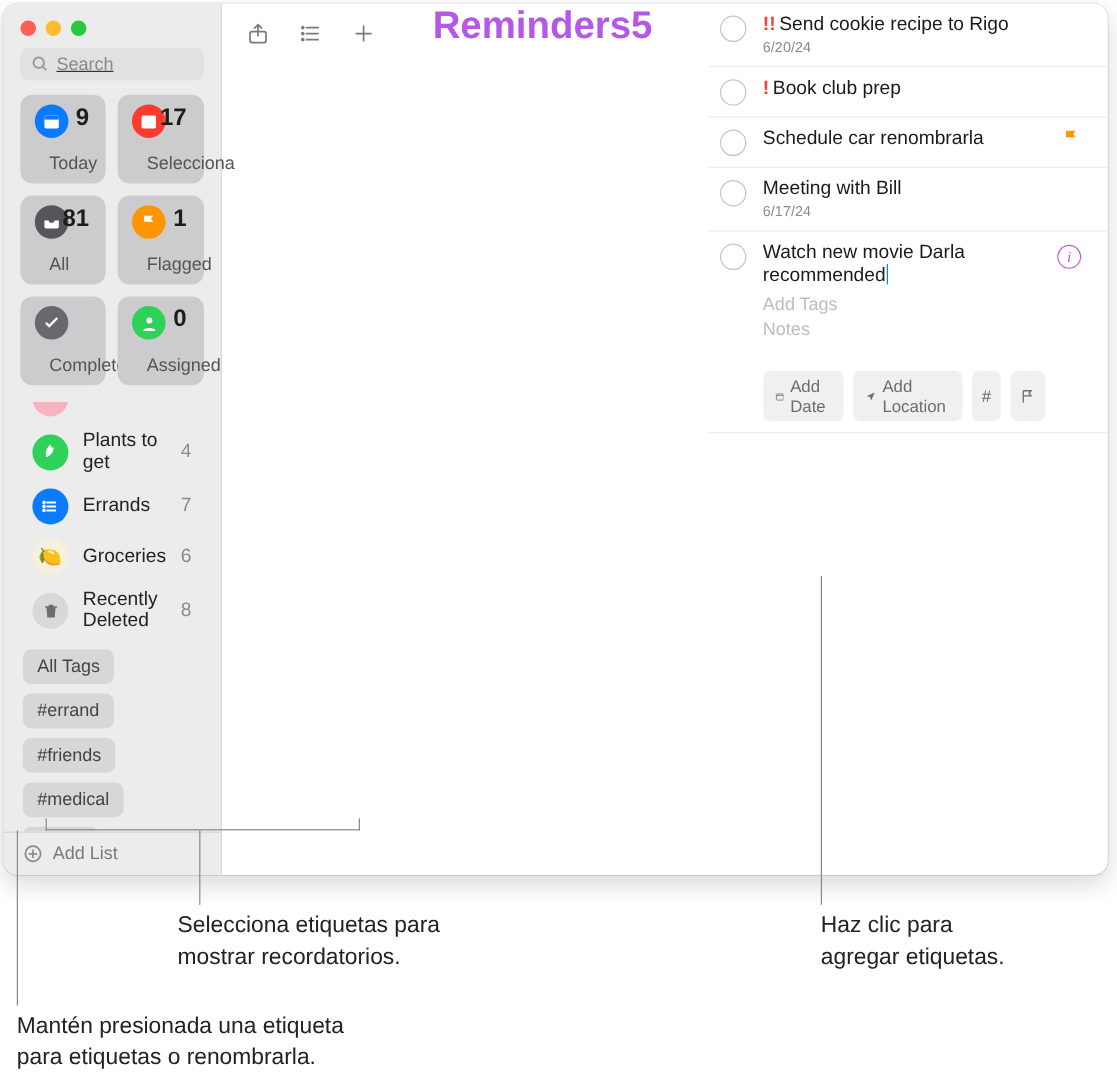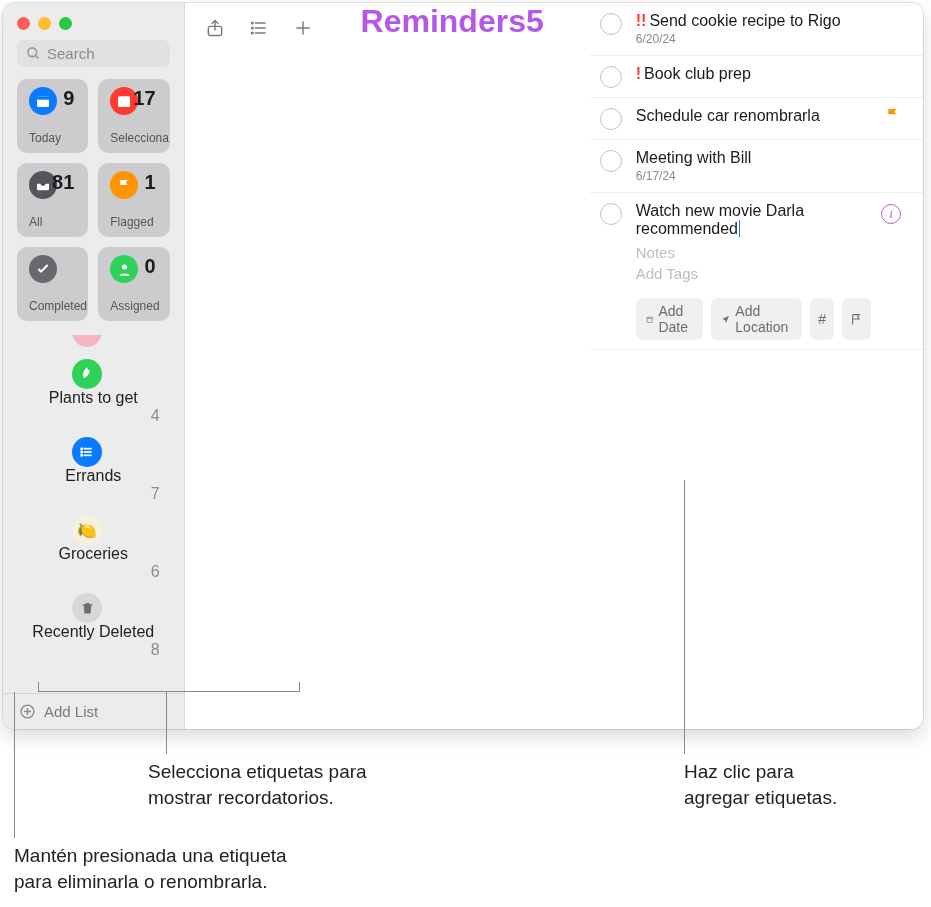--- a/index.html
+++ b/index.html
@@ -33,21 +33,21 @@
   }
   .traffic {
     display: flex;
     gap: 8px;
     padding: 14px 14px 10px 14px;
   }
   .traffic span { width: 13px; height: 13px; border-radius: 50%; display:inline-block; }
   .t-red { background:#ff5f57;}
   .t-yellow{ background:#febc2e;}
   .t-green{ background:#28c840;}
-  .search-wrap { padding: 0 14px 12px 14px; }
+  .search-wrap { padding: 0 14px 12px 14px; text-decoration: underline; }
   .search {
     background:#e1e1e1;
     border-radius:7px;
     display:flex;
     align-items:center;
     padding:5px 9px;
     color:#8a8a8a;
     font-size:15px;
   }
   .search svg { margin-right:6px; flex-shrink:0;}
@@ -67,22 +67,22 @@
   .smartcard .iconwrap {
     width:28px; height:28px; border-radius:50%;
     display:flex; align-items:center; justify-content:center;
     color:#fff;
   }
   .smartcard .count {
     position:absolute; right:14px; top:8px;
     font-size:20px; font-weight:700; color:#1c1c1c;
   }
   .smartcard .label {
-    position:absolute; left:12px; bottom:8px;
-    font-size:12px; color:#555; font-weight:500;
+    position:absolute; left:24px; bottom:8px;
+    font-size:15px; color:#555; font-weight:500;
   }
   .ic-today{background:#0a7aff;}
   .ic-sched{background:#ff3b30;}
   .ic-all{background:#56555b;}
   .ic-flag{background:#ff9500;}
   .ic-done{background:#68686d;}
   .ic-assign{background:#30d158;}
   .listscroll {
     flex:1;
     overflow:hidden;
@@ -90,21 +90,20 @@
     position:relative;
   }
   .mylist {
     padding: 0 14px;
   }
   .mylist-row {
     display:flex; align-items:center;
     padding:6px 10px;
     font-size:16px;
     color:#222;
-    flex-direction:column;
   }
   .mylist-row .li-icon {
     width:30px;height:30px;border-radius:50%;
     display:flex;align-items:center;justify-content:center;
     margin-right:12px;
     color:#fff;
     flex-shrink:0;
   }
   .mylist-row .li-count { margin-left:auto; color:#8b8b8b; font-size:16px;}
   .sidesection {
@@ -178,21 +177,21 @@
   .rmeta { font-size:12px; color:#8a8a8a; margin-top:2px; display:flex; align-items:center; gap:6px;}
   .rflag { color:#ff9500; margin-left:auto; }
   .prio { color:#ff3b30; font-weight:600; margin-right:3px; }
   .priohigh { color:#ff3b30; font-weight:600; margin-right:3px;}
   .active .rtitle::after {
     content:""; display:inline-block; width:1px; height:17px;
     background:#0a7aff; margin-left:1px; vertical-align:-3px;
   }
   .subfields { margin-top:4px;}
   .subfields .ph { color:#bdbdbd; font-size:15px; padding:2px 0;}
-  .chips { display:flex; gap:8px; margin-top:14px;}
+  .chips { display:flex; gap:8px; margin-top:24px;}
   .chip {
     background:#f0f0f2; color:#6c6c6c;
     border-radius:6px; padding:5px 10px;
     font-size:14px; display:flex; align-items:center; gap:5px;
   }
   .chip.icononly{padding:5px 8px;}
   .info-ic {
     width:20px;height:20px;border:1.6px solid #c45bd2;border-radius:50%;
     display:flex;align-items:center;justify-content:center;
     color:#c45bd2; font-style:italic; font-family:Georgia,serif;
@@ -337,20 +336,27 @@
           <span class="li-icon" style="background:#d8d8da;color:#6d6d70">
             <svg width="15" height="15" viewBox="0 0 24 24" fill="#6d6d70">
                 <path d="M6 7h12l-1 13H7zM4 5h16v2H4zM9 3h6v2H9z"></path>
               </svg>
           </span>
           <span>Recently Deleted</span>
           <span class="li-count">8</span>
         </div>
       </div>
 
+      <div class="tags-area">
+        <span class="tagpill">All Tags</span>
+        <span class="tagpill">#errand</span>
+        <span class="tagpill">#friends</span>
+        <span class="tagpill">#medical</span>
+        <span class="tagpill">#Yard</span>
+      </div>
     </div>
 
     <div class="addlist">
       <svg width="17" height="17" viewBox="0 0 24 24" fill="none" stroke="#8a8a8a" stroke-width="2">
           <circle cx="12" cy="12" r="9"></circle>
           <line x1="12" y1="7" x2="12" y2="17"></line>
           <line x1="7" y1="12" x2="17" y2="12"></line>
         </svg>
       <span>Add List</span>
     </div>
@@ -418,22 +424,22 @@
               <span>6/17/24</span>
             </div>
         </div>
       </div>
 
       <div class="reminder active" style="border-bottom:1px solid #eee">
         <span class="rcheck"></span>
         <div class="rbody">
           <div class="rtitle"><span>Watch new movie Darla recommended</span></div>
           <div class="subfields">
+            <div class="ph">Add Tags</div>
             <div class="ph">Notes</div>
-            <div class="ph">Add Tags</div>
             <div class="chips">
               <span class="chip">
                 <svg width="13" height="13" viewBox="0 0 24 24" fill="none" stroke="#6c6c6c" stroke-width="2">
                     <rect x="3" y="5" width="18" height="16" rx="2"></rect>
                     <line x1="3" y1="9" x2="21" y2="9"></line>
                   </svg>
                 <span>Add Date</span>
               </span>
               <span class="chip">
                 <svg width="13" height="13" viewBox="0 0 24 24" fill="#6c6c6c">
@@ -458,17 +464,17 @@
   </div>
 </div>
 
 <div class="bracket" style="left:38px;top:682px;width:262px;"></div>
 <div class="leader" style="left:166px;top:692px;width:1px;height:62px;"></div>
 <div class="callout" style="left:148px;top:759px;white-space:pre-line">Selecciona etiquetas para
 mostrar recordatorios.</div>
 
 <div class="leader" style="left:14px;top:692px;width:1px;height:146px;"></div>
 <div class="callout" style="left:14px;top:843px;white-space:pre-line">Mantén presionada una etiqueta
-para eliminarla o renombrarla.</div>
+para etiquetas o renombrarla.</div>
 
 <div class="leader" style="left:684px;top:480px;width:1px;height:274px;"></div>
 <div class="callout" style="left:684px;top:759px;white-space:pre-line">Haz clic para
 agregar etiquetas.</div>
 
 </body></html>

